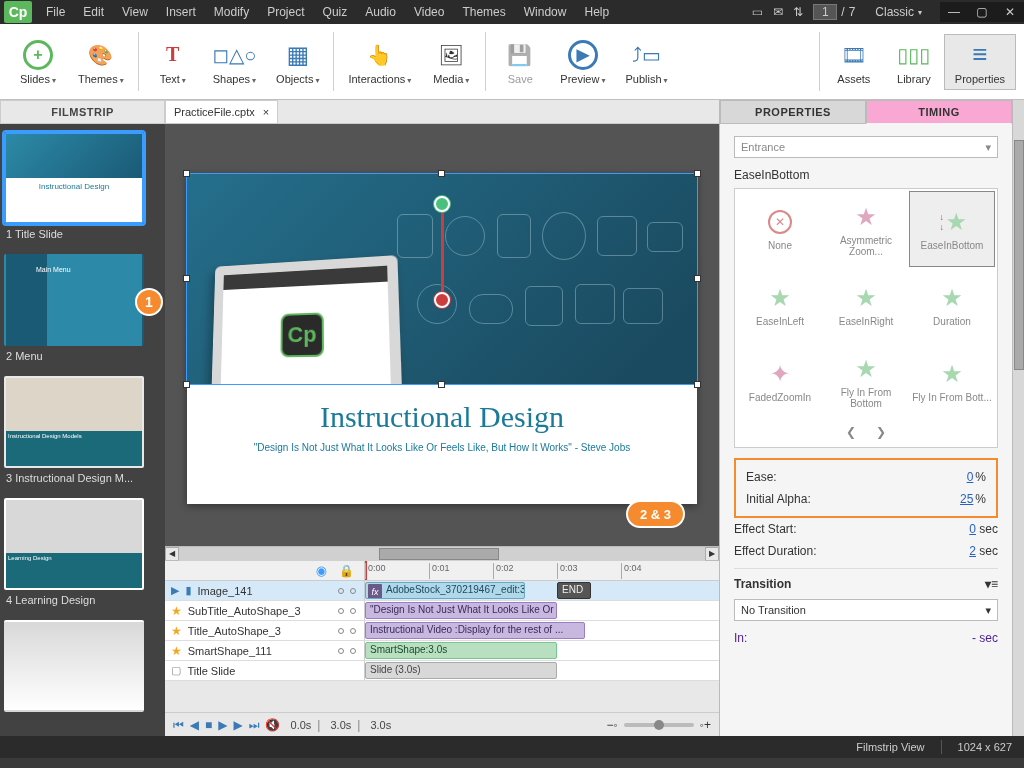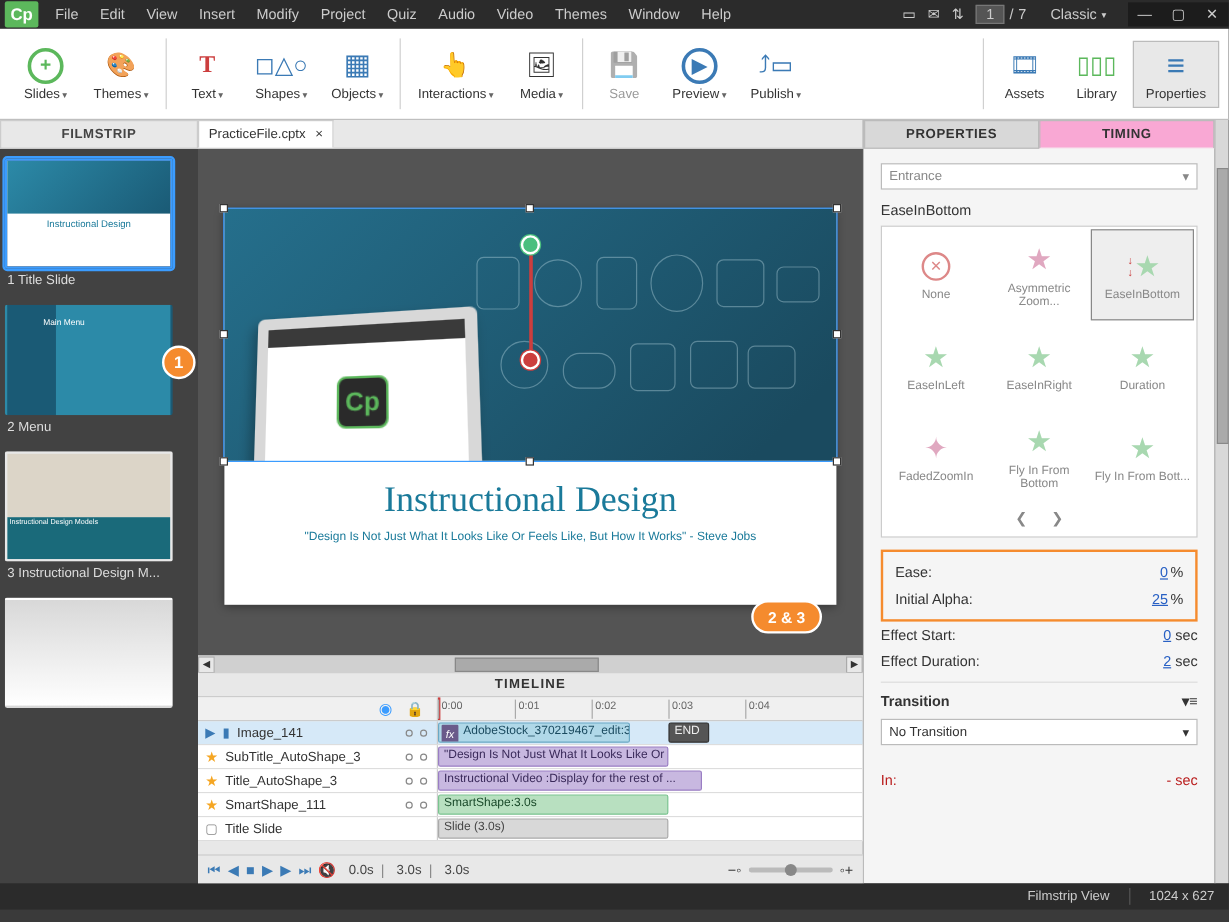--- a/index.html
+++ b/index.html
@@ -273,20 +273,27 @@
         <div class="thumb-label">2 Menu</div>
       </div>
       <div class="thumb">
         <div class="thumb-img thumb-prev3">
             <div class="top"></div>
             <div class="bot" style="color:#fff;font-size:6px;padding:2px">Instructional Design Models</div>
           </div>
         <div class="thumb-label">3 Instructional Design M...</div>
       </div>
       <div class="thumb">
+        <div class="thumb-img thumb-prev4">
+            <div class="top"></div>
+            <div class="bot" style="color:#fff;font-size:6px;padding:2px">Learning Design</div>
+          </div>
+        <div class="thumb-label">4 Learning Design</div>
+      </div>
+      <div class="thumb">
         <div class="thumb-img" style="background:linear-gradient(#d8d8d8,#fff)"></div>
       </div>
     </div>
   </div>
 
   <div class="center-col">
     <div class="tab-bar">
       <div class="doc-tab">
         <span>PracticeFile.cptx</span>
         <span style="cursor:pointer">×</span>
@@ -338,21 +345,20 @@
     </div>
     <div class="hscroll">
       <div class="hscroll-btn">◀</div>
       <div class="hscroll-track">
           <div class="hscroll-thumb" style="left:200px;width:120px"></div>
         </div>
       <div class="hscroll-btn">▶</div>
     </div>
 
     <div class="timeline-panel">
-      <div class="tl-header">TIMELINE</div>
       <div class="tl-body">
         <div class="tl-ruler-row">
           <div class="tl-left-head">
             <span class="tl-eye">◉</span>
             <span style="color:#3b7ab5">🔒</span>
           </div>
           <div class="tl-ruler">
             <div class="playhead" style="left:0"></div>
             <div class="tl-tick" style="left:0">0:00</div>
             <div class="tl-tick" style="left:64px">0:01</div>
@@ -545,21 +551,21 @@
           <span><span class="prop-val">2</span> <span>sec</span></span>
         </div>
       <div class="section-head">
           <span>Transition</span>
           <span>▾≡</span>
         </div>
       <div class="trans-dd">
           <span>No Transition</span>
           <span>▾</span>
         </div>
-      <div class="prop-row" style="margin-top:18px;color:#b91c1c">
+      <div class="prop-row" style="margin-top:6px;color:#4c1d95">
           <span>In:</span>
           <span>- sec</span>
         </div>
     </div>
   </div>
   <div class="right-scrollbar">
     <div class="right-sb-thumb" style="top:40px;height:230px"></div>
   </div>
 </div>
 

